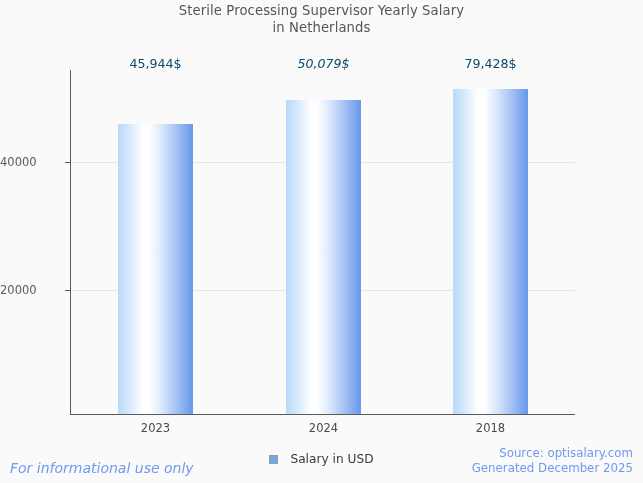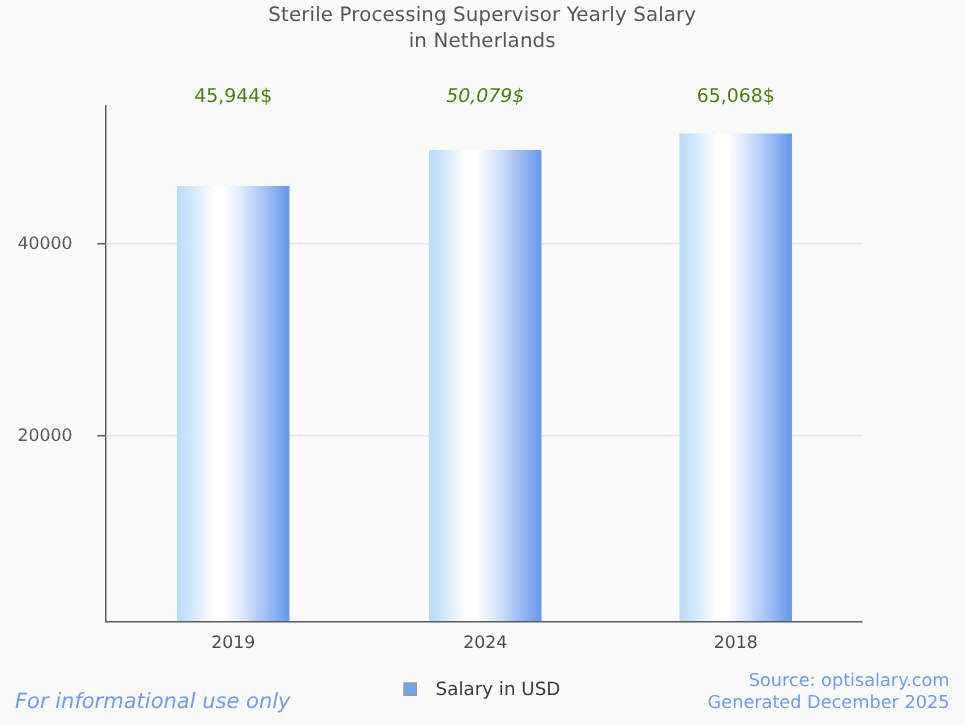--- a/index.html
+++ b/index.html
@@ -72,21 +72,21 @@
     position: absolute;
     left: -5px;
     width: 5px;
     height: 1px;
     background: #5a5a5a;
   }
   .ytick-label {
     position: absolute;
     right: 0;
     width: 60px;
-    text-align: center;
+    text-align: left;
     font-size: 11.5px;
     color: #5a5a5a;
     line-height: 12px;
     margin-left: 45px;
   }
 
   
   .bar {
     position: absolute;
     bottom: 1px;
@@ -98,21 +98,21 @@
         #dbe8fb 58%,
         #9fbef3 80%,
         #6b9bec 98%,
         #6b9bec 100%);
   }
 
   .bar-value {
     position: absolute;
     text-align: center;
     font-size: 12.6px;
-    color: #4d7c0f;
+    color: #0c4a6e;
     line-height: 14px;
     white-space: nowrap;
   }
 
   .xtick-label {
     position: absolute;
     top: 352px;
     text-align: center;
     font-size: 11.5px;
     color: #4a4a4a;
@@ -184,23 +184,23 @@
     <div class="gridline" style="top:220px;"></div>
     <div class="tickmark" style="top:220px;"></div>
     <div class="ytick-label" style="top:214px; right:505px; margin-right:10px;">20000</div>
 
     <div class="bar" style="left:48px; width:75px; height:290px;"></div>
     <div class="bar" style="left:216px; width:75px; height:314px;"></div>
     <div class="bar" style="left:383px; width:75px; height:325px;"></div>
 
     <div class="bar-value" style="left:38px; width:95px; top:-13px;">45,944$</div>
     <div class="bar-value" style="left:206px; width:95px; top:-13px;font-style:italic;">50,079$</div>
-    <div class="bar-value" style="left:373px; width:95px; top:-13px;">65,068$</div>
-
-    <div class="xtick-label" style="left:45px; width:81px;">2019</div>
+    <div class="bar-value" style="left:373px; width:95px; top:-13px;">79,428$</div>
+
+    <div class="xtick-label" style="left:45px; width:81px;">2023</div>
     <div class="xtick-label" style="left:213px; width:81px;">2024</div>
     <div class="xtick-label" style="left:380px; width:81px;">2018</div>
 
   </div>
 
   <div class="legend">
     <span class="legend-swatch"></span>
     <span class="legend-label">Salary in USD</span>
   </div>
 

